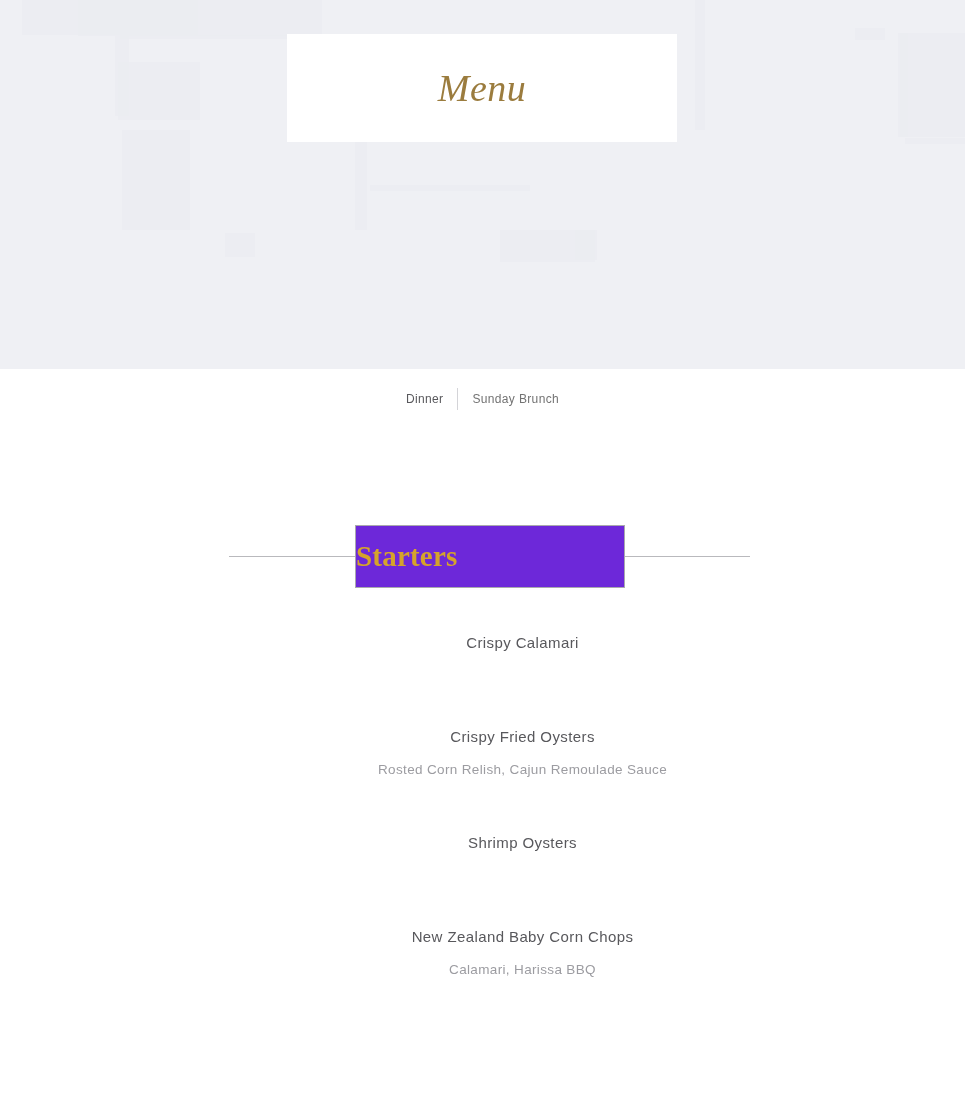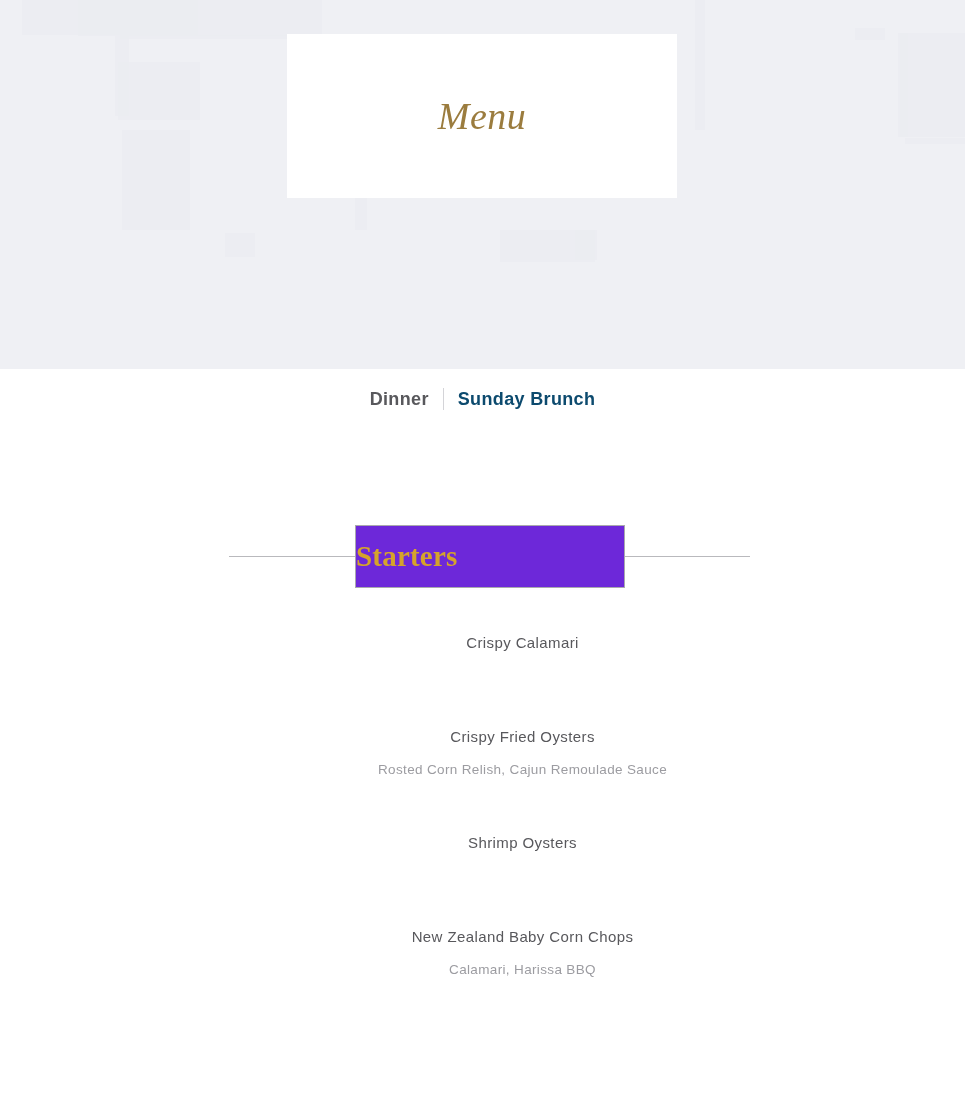--- a/index.html
+++ b/index.html
@@ -54,21 +54,21 @@
   .ghost.b16{ left: 900px; top: 33px;   width: 8px;   height: 104px; }
   .ghost.b17{ left: 905px; top: 138px;  width: 62px;  height: 6px; }
   .ghost.b18{ left: 855px; top: 28px;   width: 30px;  height: 12px; }
   .ghost.b19{ left: 695px; top: 0px;    width: 10px;  height: 130px; }
 
   .menu-card {
     position: absolute;
     left: 287px;
     top: 34px;
     width: 390px;
-    height: 164px;
+    height: 108px;
     background: #ffffff;
     display: flex;
     align-items: center;
     justify-content: center;
   }
 
   .menu-title {
     font-family: "Liberation Serif", "DejaVu Serif", serif;
     font-style: italic;
     font-size: 38px;
@@ -94,30 +94,30 @@
     left: 0;
     top: 19px;
     width: 965px;
     display: flex;
     align-items: center;
     justify-content: center;
     gap: 0;
   }
   .tab {
     font-family: "Liberation Sans", sans-serif;
-    font-size: 18px;
-    font-weight: 700;
+    font-size: 12px;
+    font-weight: 400;
     letter-spacing: 0.35px;
     line-height: 22px;
     padding: 0 14px;
     cursor: pointer;
     white-space: nowrap;
   }
   .tab.active { color: #58585c; }
-  .tab.inactive { color: #0c4a6e; text-align: right; }
+  .tab.inactive { color: #737373; text-align: right; }
   .tab-divider {
     width: 1px;
     height: 22px;
     background: #d4d4d8;
   }
 
   
   .section-head {
     position: absolute;
     left: 0;

